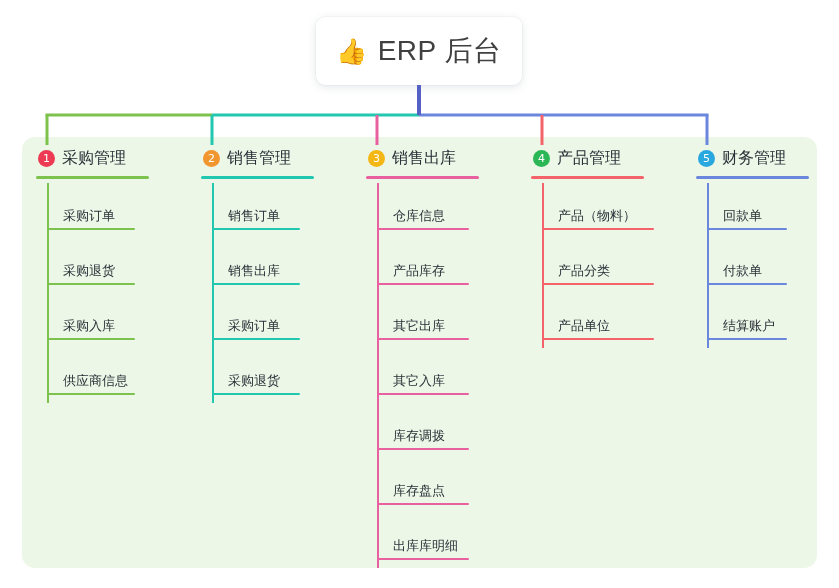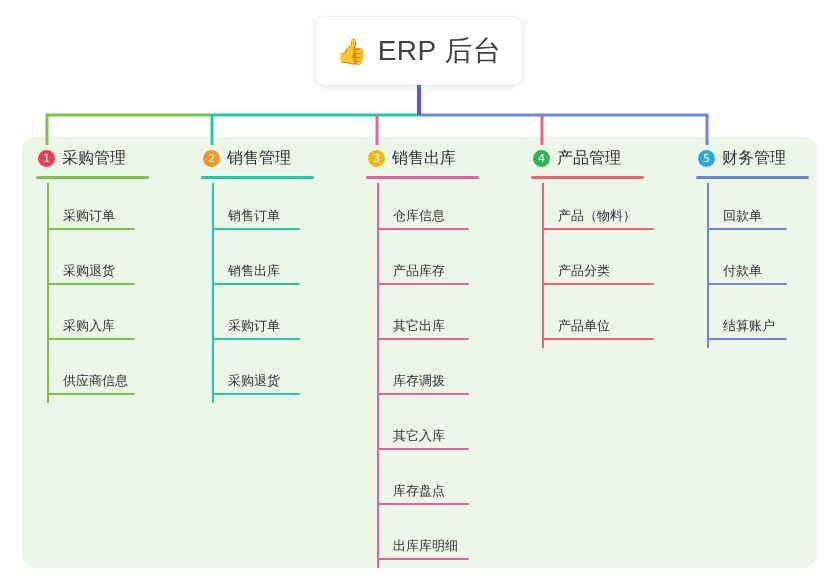--- a/index.html
+++ b/index.html
@@ -161,25 +161,25 @@
           </div>
           <div class="item">
             <span class="item-label">产品库存</span>
             <div class="item-rule" style="background: rgb(232, 96, 159); width: 92px;"></div>
           </div>
           <div class="item">
             <span class="item-label">其它出库</span>
             <div class="item-rule" style="background: rgb(232, 96, 159); width: 92px;"></div>
           </div>
           <div class="item">
+            <span class="item-label">其它入库</span>
+            <div class="item-rule" style="background: rgb(232, 96, 159); width: 92px;"></div>
+          </div>
+          <div class="item">
             <span class="item-label">库存调拨</span>
-            <div class="item-rule" style="background: rgb(232, 96, 159); width: 92px;"></div>
-          </div>
-          <div class="item">
-            <span class="item-label">其它入库</span>
             <div class="item-rule" style="background: rgb(232, 96, 159); width: 92px;"></div>
           </div>
           <div class="item">
             <span class="item-label">库存盘点</span>
             <div class="item-rule" style="background: rgb(232, 96, 159); width: 92px;"></div>
           </div>
           <div class="item">
             <span class="item-label">出库库明细</span>
             <div class="item-rule" style="background: rgb(232, 96, 159); width: 92px;"></div>
           </div>

